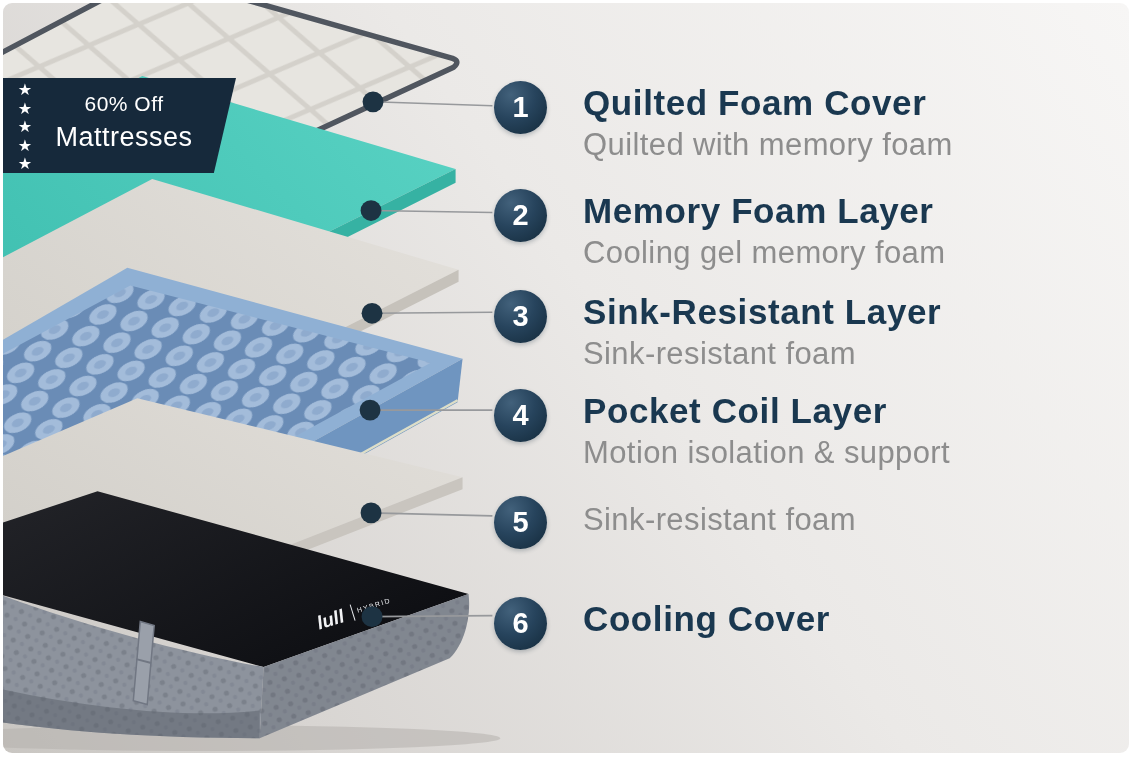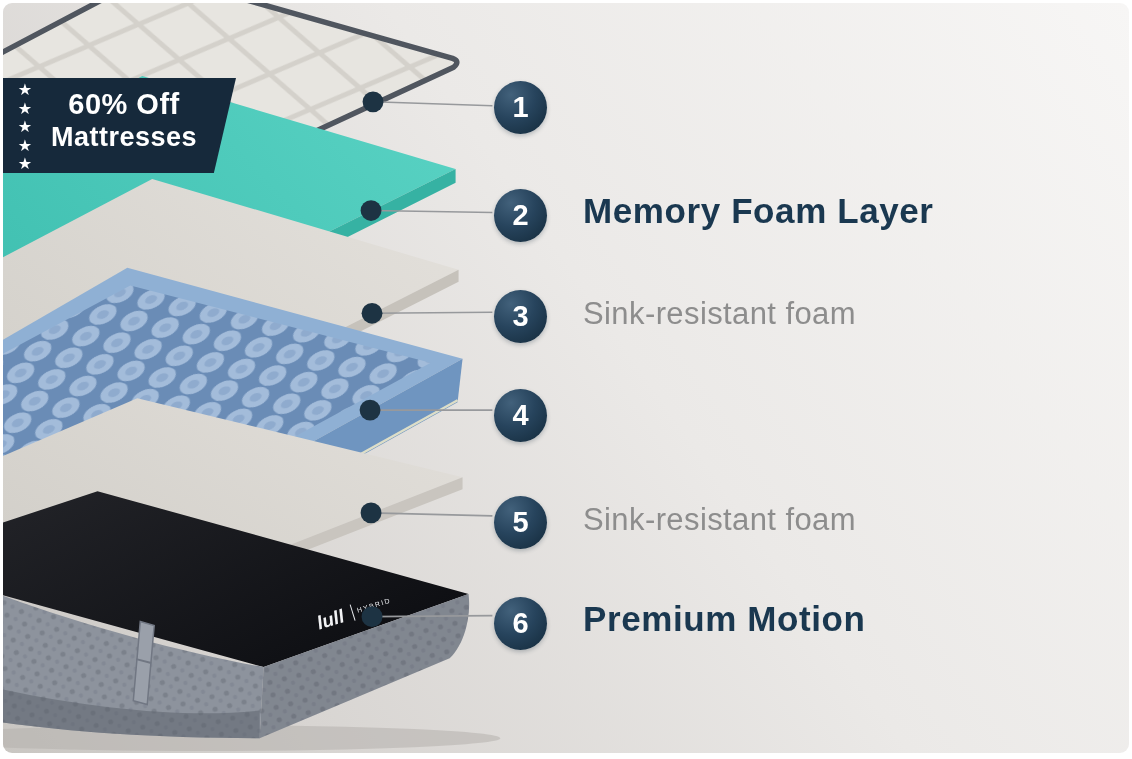--- a/index.html
+++ b/index.html
@@ -8,22 +8,22 @@
   .canvas{position:absolute;left:3px;top:3px;right:3px;bottom:6px;border-radius:9px;overflow:hidden;
           background:linear-gradient(235deg,#f7f6f5 0%,#ebe9e7 45%,#d8d5d2 80%,#c9c6c2 100%);}
   .illustration{position:absolute;left:0;top:0;width:100%;height:100%;}
 
   
   .badge{position:absolute;left:0;top:75px;width:233px;height:95px;background:#16293b;
          clip-path:polygon(0 0,100% 0,90.5% 100%,0 100%);color:#ffffff;z-index:5;}
   .badge-stars{position:absolute;left:12px;top:3px;width:20px;font-size:16px;line-height:18.6px;
                letter-spacing:0;word-break:break-all;color:#ffffff;text-align:center;}
   .badge-text{position:absolute;left:42px;top:9px;width:158px;text-align:center;}
-  .badge-line1{font-size:29px;font-weight:700;line-height:34px;letter-spacing:0.5px;}
-  .badge-line2{font-size:27px;font-weight:700;line-height:32px;letter-spacing:0.5px;text-align:center;}
+  .badge-line1{font-size:21px;font-weight:400;line-height:34px;letter-spacing:0.5px;}
+  .badge-line2{font-size:27px;font-weight:400;line-height:32px;letter-spacing:0.5px;text-align:center;}
 
   
   .row{position:absolute;left:491px;display:flex;align-items:flex-start;z-index:4;}
   .num-circle{width:53px;height:53px;border-radius:50%;flex:0 0 53px;
               background:radial-gradient(circle at 32% 26%,#42617b 0%,#27445d 45%,#132939 100%);
               box-shadow:0 2px 4px rgba(20,40,56,0.25);
               display:flex;align-items:center;justify-content:center;
               color:#ffffff;font-size:29px;font-weight:600;}
   .row-text{margin-left:36px;margin-top:2px;white-space:nowrap;}
   .row-title{font-size:35px;line-height:40px;font-weight:700;color:#1a3850;letter-spacing:0.6px;}
@@ -124,48 +124,58 @@
     <div class="badge">
       <div class="badge-stars">★★★★★</div>
       <div class="badge-text">
         <div class="badge-line1">60% Off</div>
         <div class="badge-line2">Mattresses</div>
       </div>
     </div>
 
     <div class="row" style="top:78px;">
       <div class="num-circle">1</div>
+      <div class="row-text">
+        <div class="row-title">Quilted Foam Cover</div>
+        <div class="row-desc">Quilted with memory foam</div>
+      </div>
     </div>
 
     <div class="row" style="top:186px;">
       <div class="num-circle">2</div>
       <div class="row-text">
         <div class="row-title">Memory Foam Layer</div>
+        <div class="row-desc">Cooling gel memory foam</div>
       </div>
     </div>
 
     <div class="row" style="top:287px;">
       <div class="num-circle">3</div>
       <div class="row-text">
+        <div class="row-title">Sink-Resistant Layer</div>
         <div class="row-desc">Sink-resistant foam</div>
       </div>
     </div>
 
     <div class="row" style="top:386px;">
       <div class="num-circle">4</div>
+      <div class="row-text">
+        <div class="row-title">Pocket Coil Layer</div>
+        <div class="row-desc">Motion isolation &amp; support</div>
+      </div>
     </div>
 
     <div class="row" style="top:493px;">
       <div class="num-circle">5</div>
       <div class="row-text">
         <div class="row-desc">Sink-resistant foam</div>
       </div>
     </div>
 
     <div class="row" style="top:594px;">
       <div class="num-circle">6</div>
       <div class="row-text">
-        <div class="row-title">Premium Motion</div>
+        <div class="row-title">Cooling Cover</div>
       </div>
     </div>
 
   </div>
 </div>
 
 </body></html>

